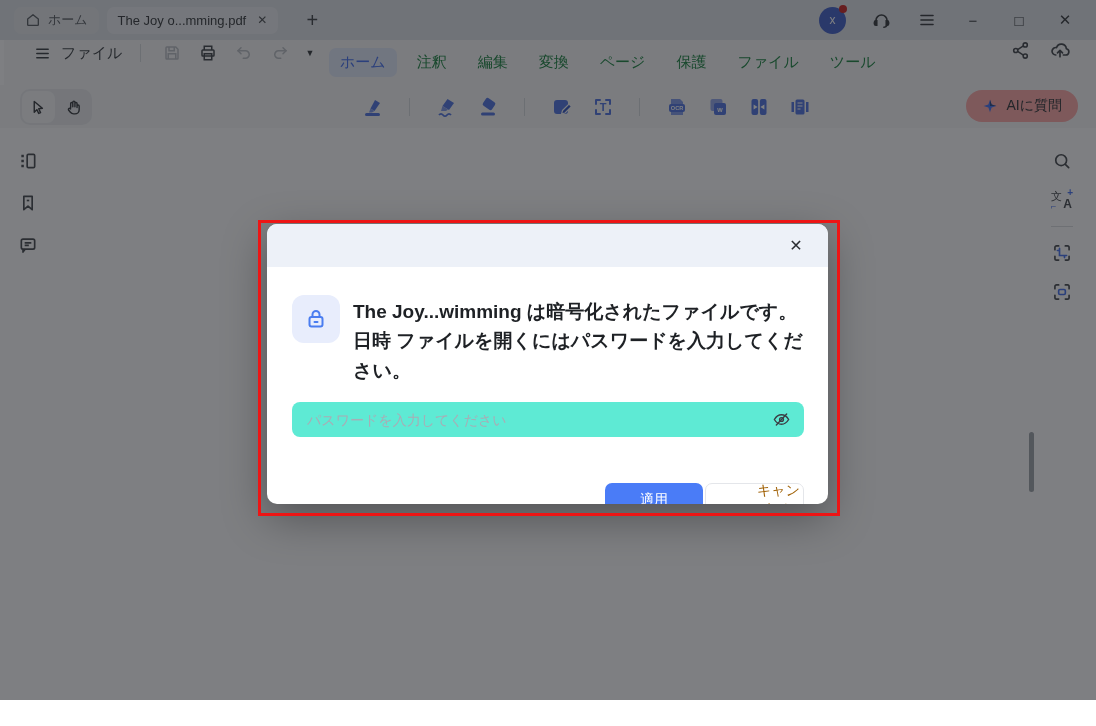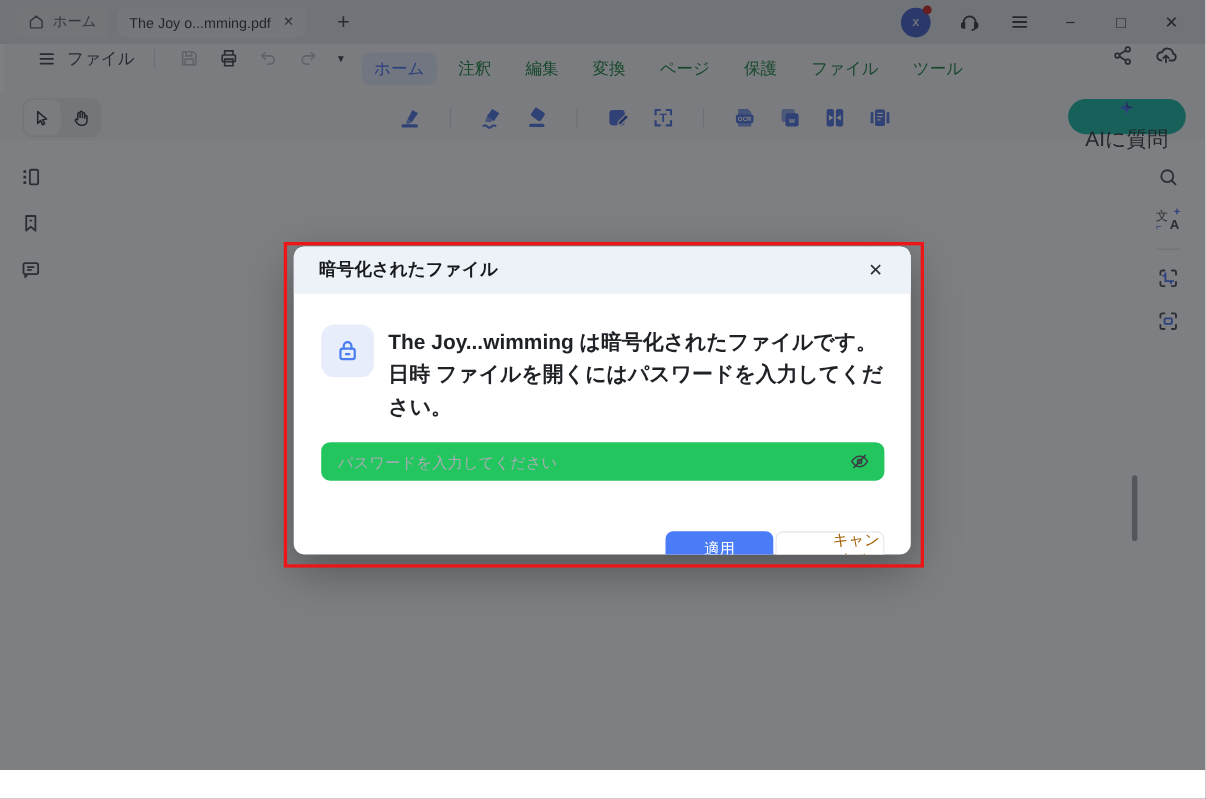--- a/index.html
+++ b/index.html
@@ -48,22 +48,22 @@
     background:#f5f6f8; }
   .tool-group { position:absolute; left:20px; top:4px; height:36px; background:#e7e9ed;
     border-radius:10px; display:flex; align-items:center; padding:2px; gap:2px; }
   .tool-btn { width:33px; height:32px; border-radius:8px; display:flex; align-items:center;
     justify-content:center; color:#2e3237; }
   .tool-btn.active { background:#f5f6f8; }
   .center-tools { position:absolute; left:360px; top:0; height:43px; display:flex;
     align-items:center; gap:16px; }
   .blue-tool { width:25px; height:25px; display:flex; align-items:center; justify-content:center; }
   .ai-btn { position:absolute; right:18px; top:5px; height:32px; border-radius:16px;
-    background:#14b8a6; display:flex; align-items:center; gap:8px; padding:0 16px;
-    font-size:19px; color:#2d3136;flex-direction:column; }
+    background:#fca5a5; display:flex; align-items:center; gap:8px; padding:0 16px;
+    font-size:14px; color:#2d3136; }
 
   
   .left-sidebar { position:absolute; left:0; top:128px; width:56px; bottom:0;
     display:flex; flex-direction:column; align-items:center; gap:16px; padding-top:20px; }
   .side-btn { width:26px; height:26px; display:flex; align-items:center; justify-content:center;
     color:#3f434a; }
   .right-sidebar { position:absolute; right:14px; top:128px; width:40px; bottom:0;
     display:flex; flex-direction:column; align-items:center; gap:13px; padding-top:20px; }
   .hdiv { width:22px; height:1px; background:#d7dade; }
   .translate-box { position:relative; width:22px; height:22px; font-size:11px; color:#3f434a; }
@@ -85,21 +85,21 @@
     padding:0 21px 0 23px; }
   .dialog-title { font-size:16px; font-weight:bold; color:#17191c; }
   .dialog-close { margin-left:auto; font-size:16px; color:#2c2f34; width:22px; height:22px;
     display:flex; align-items:center; justify-content:center; }
   .dialog-body { padding:28px 24px 0 25px; }
   .msg-row { display:flex; align-items:flex-start; gap:13px; }
   .lock-badge { flex:0 0 auto; width:48px; height:48px; border-radius:12px; background:#e8edfc;
     display:flex; align-items:center; justify-content:center; }
   .msg-text { font-size:19px; font-weight:bold; color:#1e2125; line-height:1.55;
     padding-top:2px; max-width:470px; }
-  .pw-field { margin-top:17px; height:35px; background:#22c55e; border-radius:8px;
+  .pw-field { margin-top:17px; height:35px; background:#5eead4; border-radius:8px;
     display:flex; align-items:center; padding:0 13px 0 15px; }
   .pw-input { flex:1; border:none; outline:none; background:transparent; font-size:14px;
     color:#2c2f34; font-family:"Liberation Sans","DejaVu Sans",sans-serif; }
   .pw-input::placeholder { color:#a8adb5; }
   .eye-btn { color:#3b3f45; display:flex; }
   .btn-row { margin-top:46px; display:flex; justify-content:flex-end; gap:2px; }
   .btn { height:33px; border-radius:7px; font-size:14px; display:flex; align-items:center;
     justify-content:center; border:none; font-family:inherit; }
   .btn-apply { width:98px; background:#4a7cf7; color:#ffffff; }
   .btn-cancel { width:99px; background:#ffffff; color:#a16207; border:1px solid #e4e6ea;padding-left:48px; }
@@ -387,21 +387,20 @@
       </span>
     </div>
   </div>
 
   <div class="doc-scrollbar"></div>
 
   <div class="overlay"></div>
 
   <div class="dialog">
     <div class="dialog-header">
-      <span class="dialog-title">暗号化されたファイル</span>
       <span class="dialog-close">✕</span>
     </div>
     <div class="dialog-body">
       <div class="msg-row">
         <div class="lock-badge">
           <span class="icon">
             <svg width="24" height="24" viewBox="0 0 24 24" fill="none" stroke="#4a7df0" stroke-width="2" stroke-linecap="round" stroke-linejoin="round">
                 <rect x="5.5" y="10" width="13" height="9.5" rx="2"></rect>
                 <path d="M8.5 10V7.5a3.5 3.5 0 0 1 7 0V10"></path>
                 <path d="M10.5 15h3"></path>

